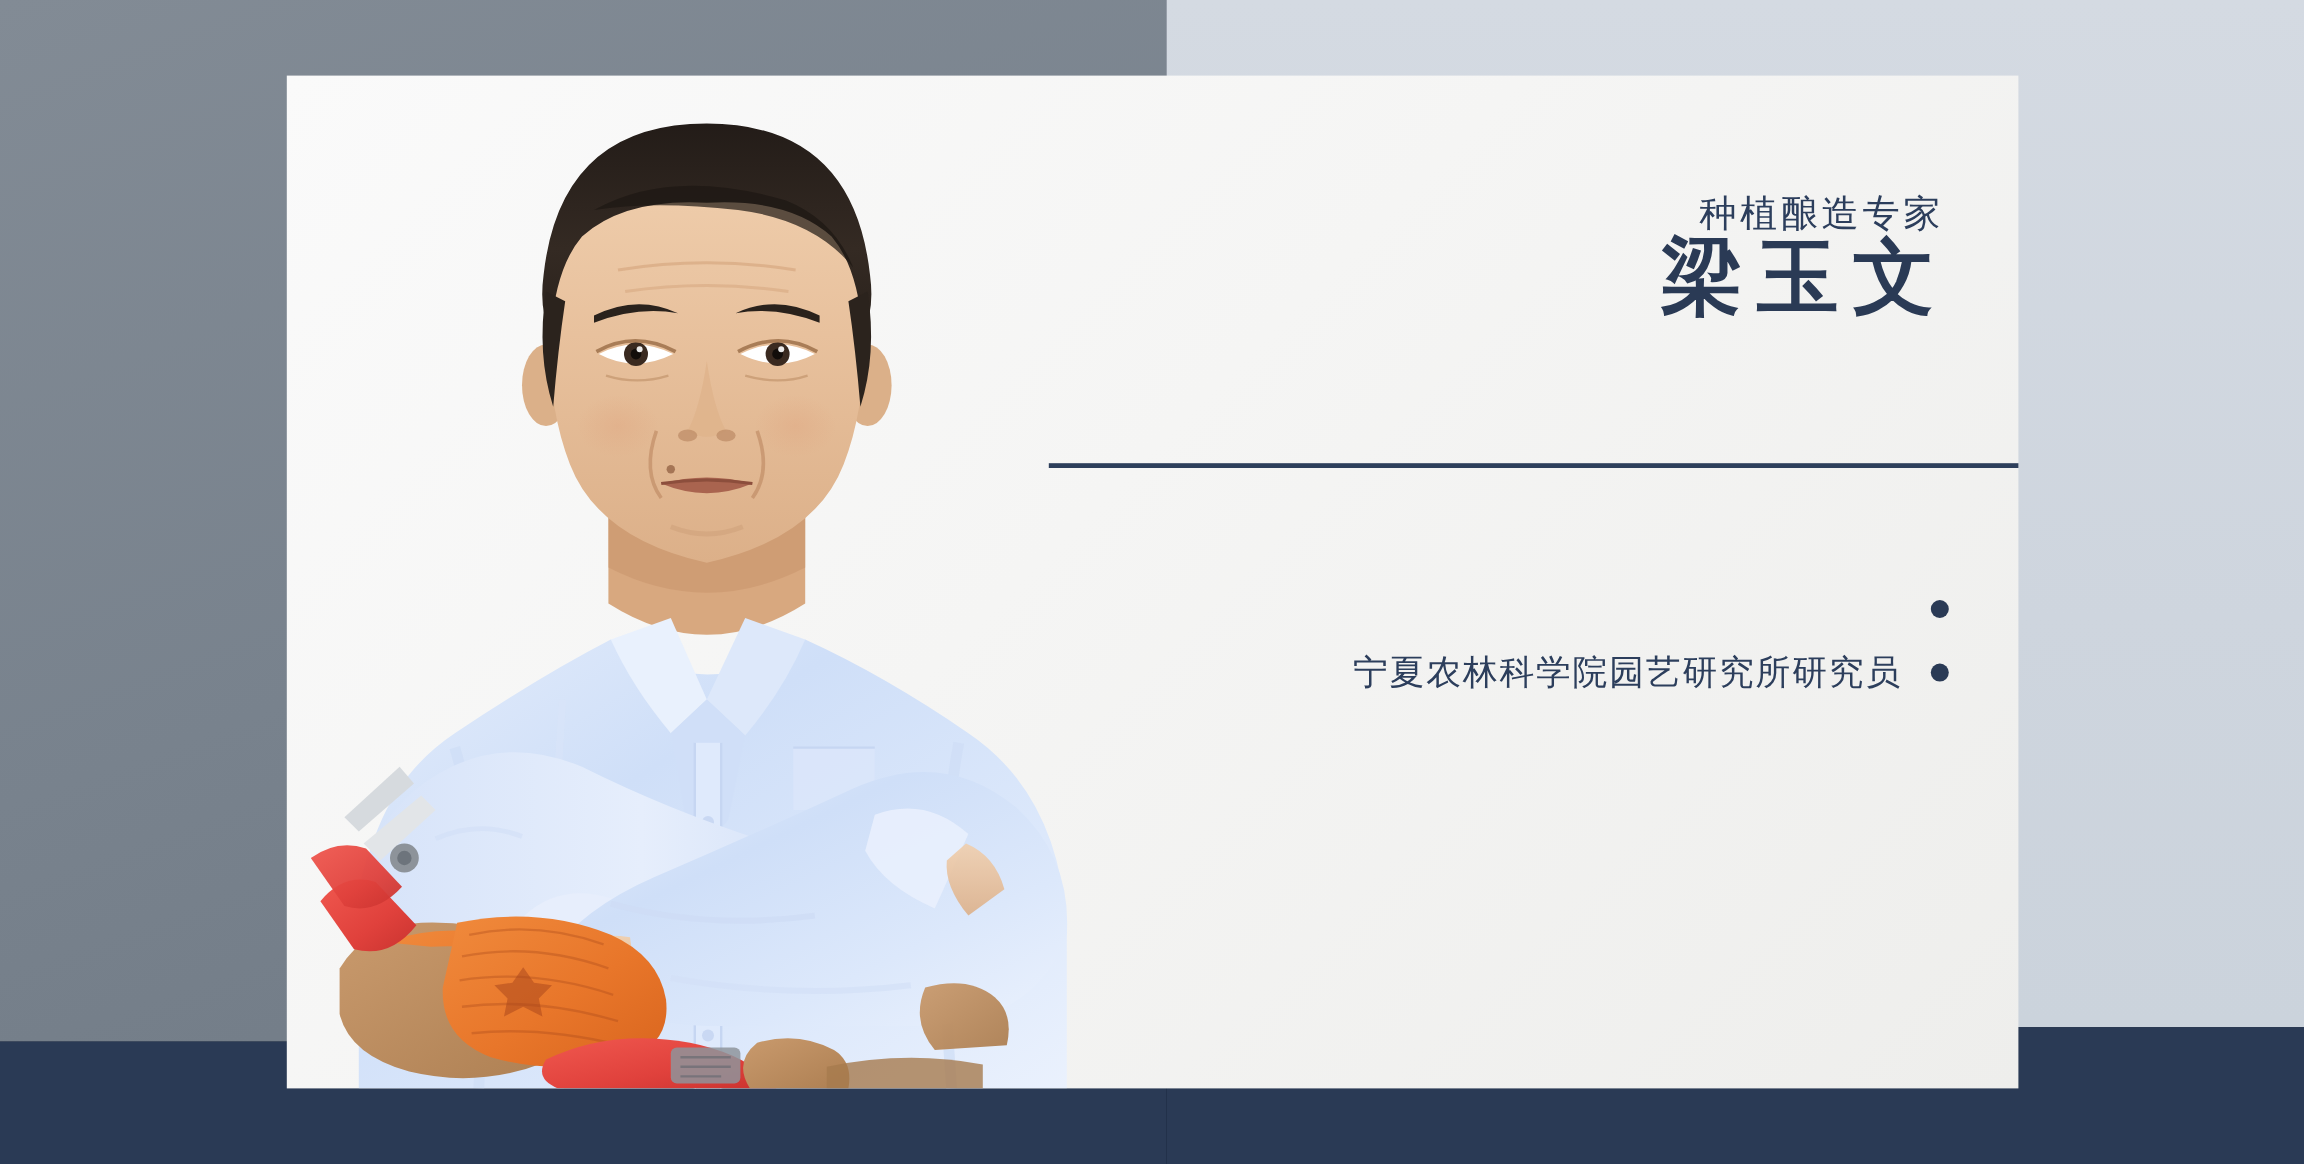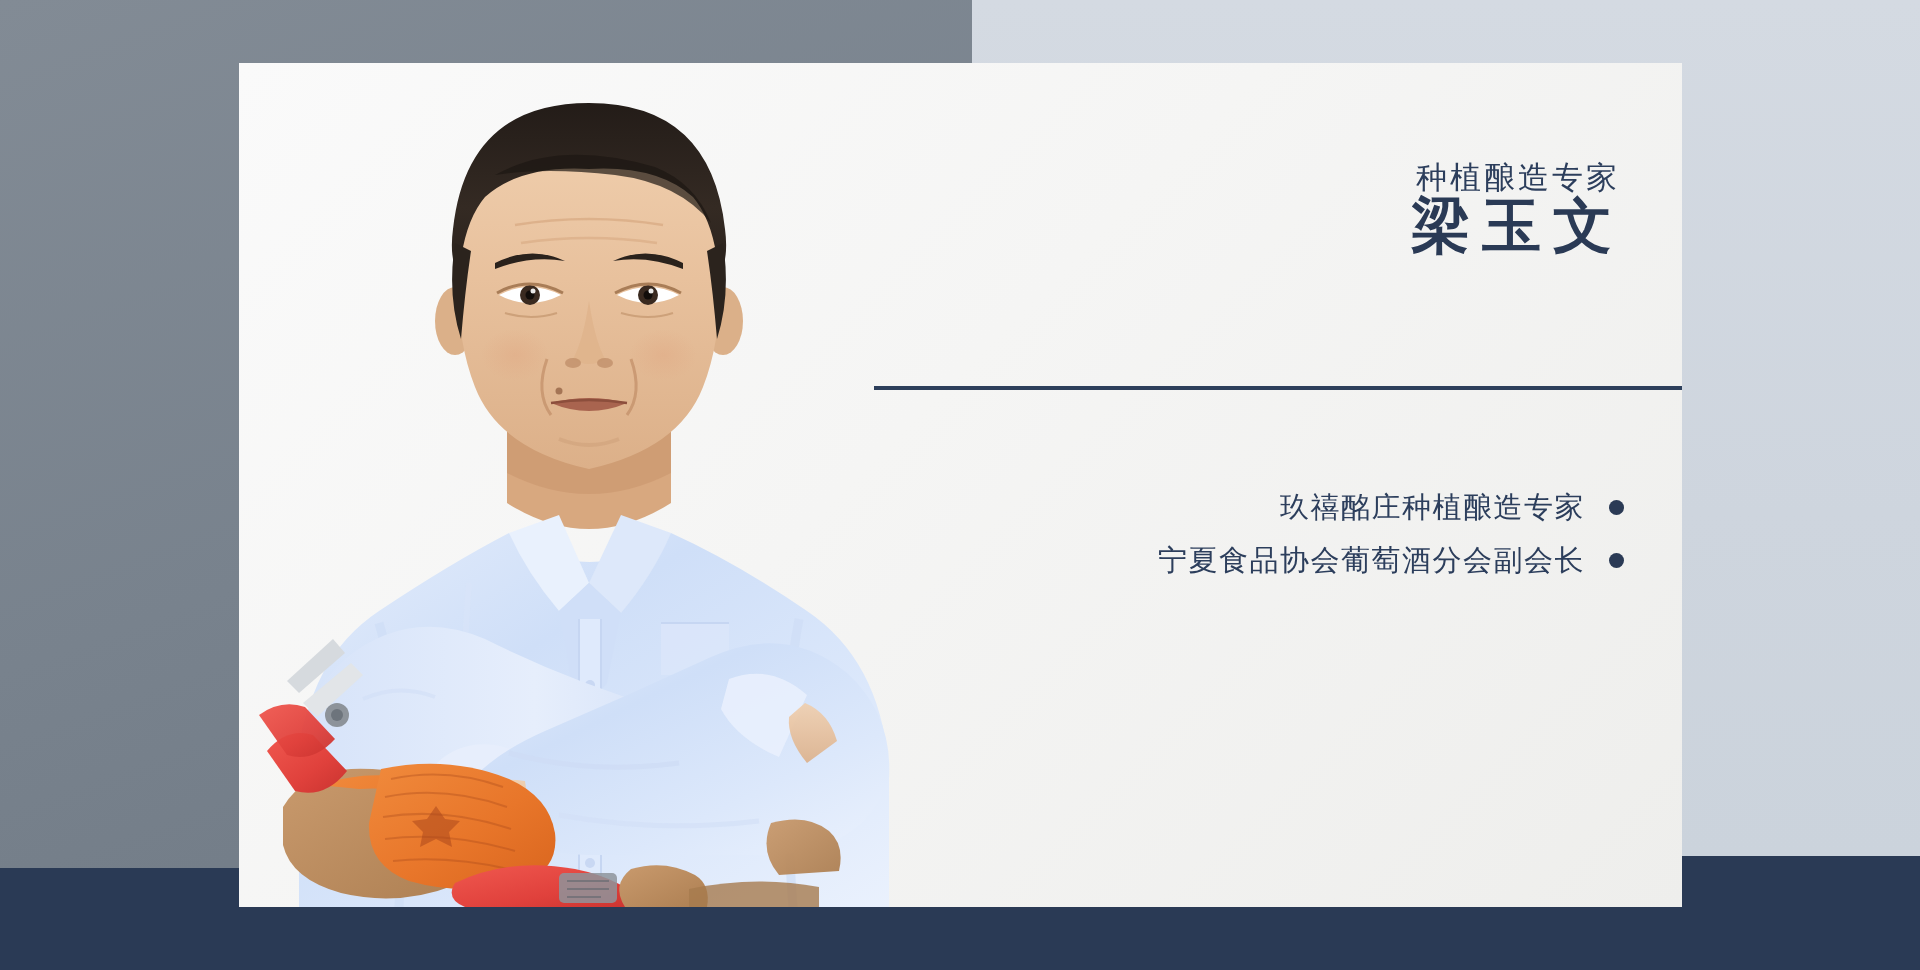--- a/index.html
+++ b/index.html
@@ -89,21 +89,21 @@
     font-size: 31px;
     letter-spacing: 3px;
     color: #2c3e5c;
     font-family: "Liberation Sans", "DejaVu Sans", sans-serif;
     white-space: nowrap;
   }
   .name {
     position: absolute;
     right: 58px;
     top: 133px;
-    font-size: 59px;
+    font-size: 68px;
     letter-spacing: 12px;
     line-height: 1.05;
     color: #2a3a55;
     font-family: "Liberation Serif", "DejaVu Serif", serif;
     font-weight: 700;
     white-space: nowrap;
   }
 
   
   .divider-wrap {
@@ -370,28 +370,27 @@
       <div class="name">梁玉文</div>
 
       <div class="divider-wrap">
         <div class="divider-line"></div>
 
       </div>
 
       <div class="creds">
 
         <div class="cred-row">
-          <span class="cred-text">玖禧酩庄种植酿造专家</span>
           <span class="cred-bullet"></span>
         </div>
 
 
-
         <div class="cred-row">
-          <span class="cred-text">宁夏食品协会葡萄酒分会副会长</span>
+          <span class="cred-text">宁夏农林科学院园艺研究所研究员</span>
           <span class="cred-bullet"></span>
         </div>
+
 
 
       </div>
     </div>
   </div>
 </div>
 
 </body></html>

